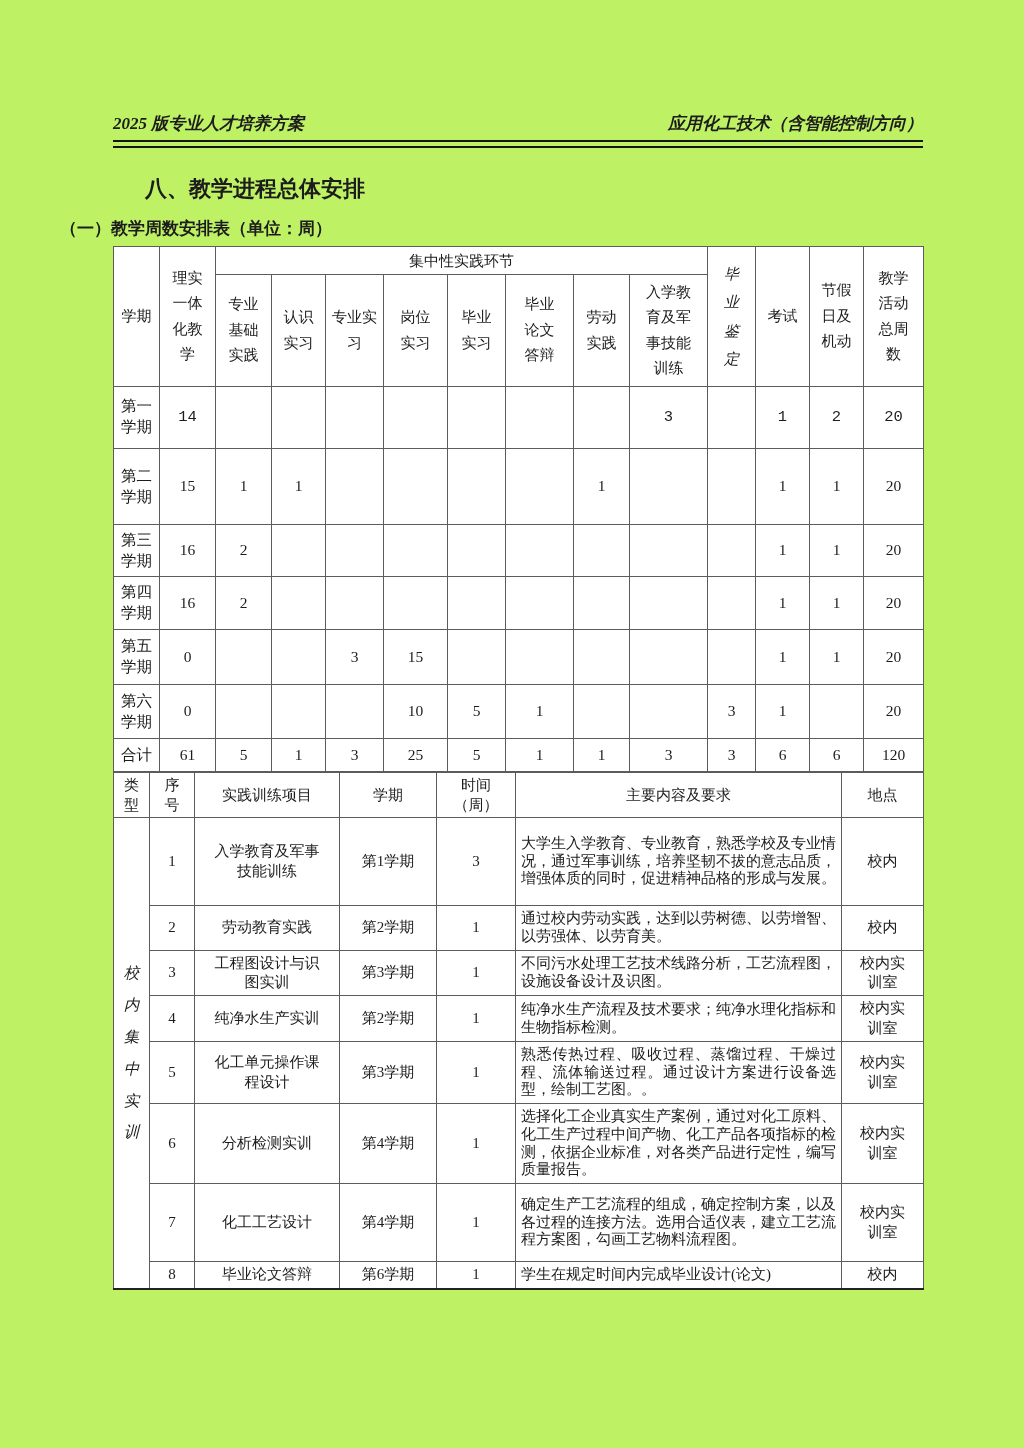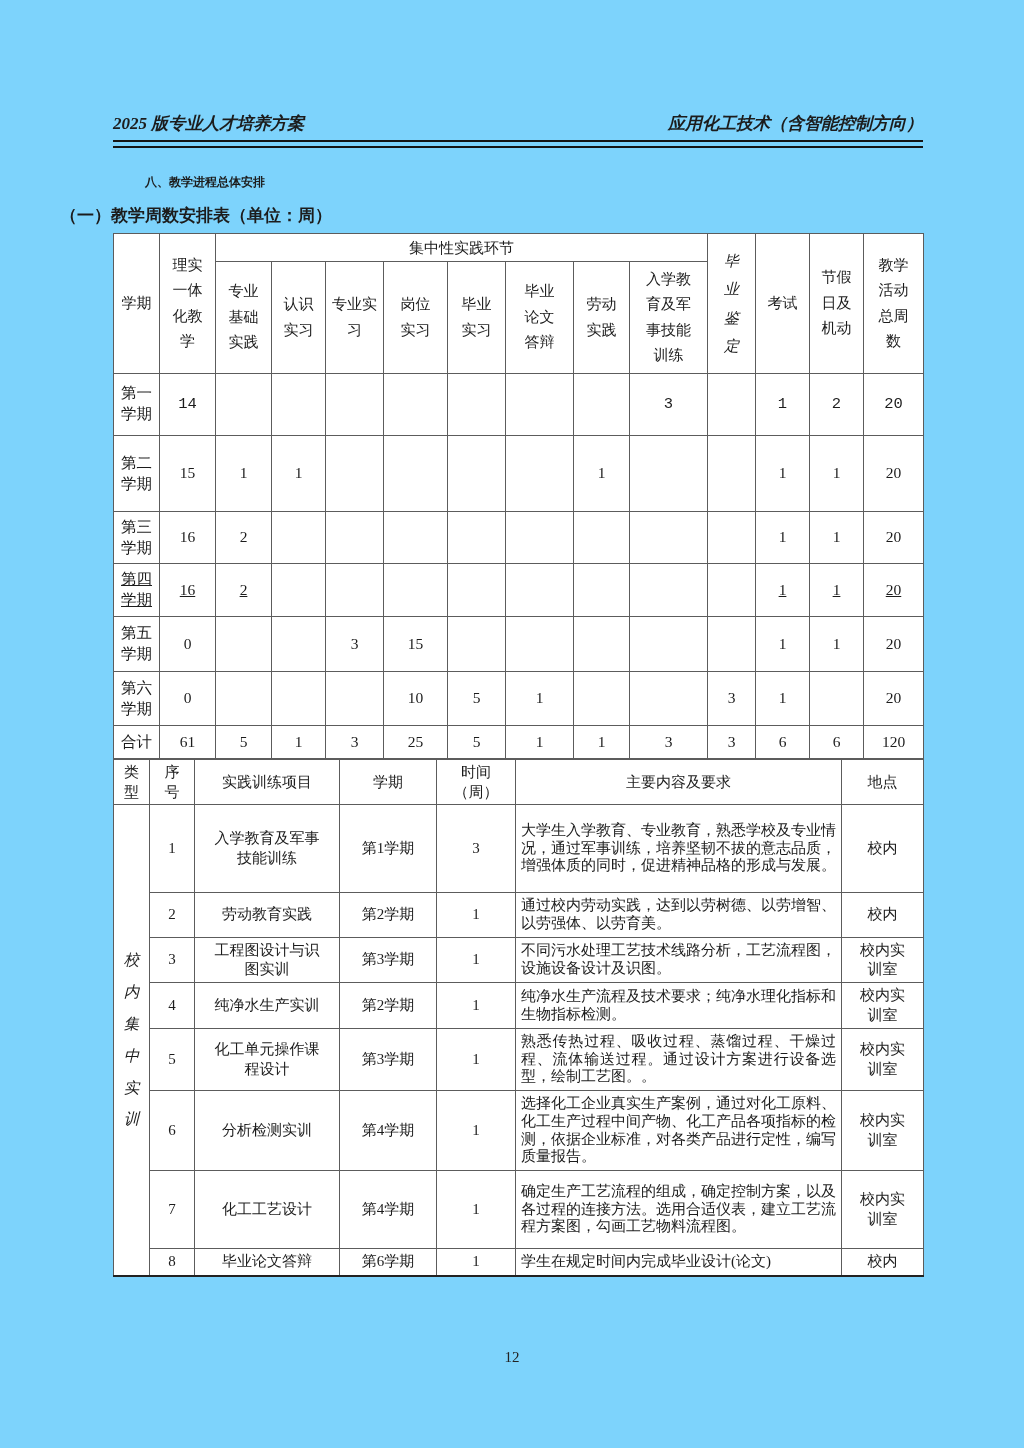--- a/index.html
+++ b/index.html
@@ -1,32 +1,32 @@
 <!DOCTYPE html>
 <html><head>
 <meta charset="utf-8">
 <style>
   html,body{margin:0;padding:0;background:#e8e8e8;}
   .page{
-    position:relative;width:1024px;height:1448px;background:#7dd3fc;
+    position:relative;width:1024px;height:1448px;background:#bef264;
     font-family:"Liberation Serif","DejaVu Serif",serif;color:#1c1c1c;
     overflow:hidden;margin:0 auto;
   }
   .doc-header{
     display:flex;justify-content:space-between;align-items:flex-end;
     margin:112px 101px 0 113px;
     font-size:17px;font-weight:bold;font-style:italic;
     font-family:"Liberation Serif","DejaVu Serif",serif;
   }
   .double-rule{
     margin:5px 101px 0 113px;height:4px;
     border-top:2.5px solid #151515;border-bottom:2.5px solid #151515;
   }
   .sec-title{
-    margin:26px 0 0 145px;font-size:12px;font-weight:bold;
+    margin:26px 0 0 145px;font-size:22px;font-weight:bold;
     font-family:Liberation Sans, sans-serif;
   }
   .tbl-title{
     margin:13px 0 6px 60px;font-size:17px;font-weight:bold;
     font-family:"Liberation Sans","DejaVu Sans",sans-serif;
   }
   .tbl-title.second{margin-top:9px;margin-bottom:4px;}
   table{
     border-collapse:collapse;table-layout:fixed;margin-left:113px;
     width:810px;background:#fff;
@@ -38,21 +38,21 @@
   .t1{border:1.5px solid #3a3a3a;}
   .t2{border:1.5px solid #3a3a3a;border-bottom:2.5px solid #222;}
   .t1 thead th{font-size:15px;line-height:1.7;}
   .t1 thead tr:nth-child(1){height:28px;}
   .t1 thead tr:nth-child(2){height:112px;}
   .t1 thead tr:nth-child(1) th:nth-child(3){line-height:1.2;margin-top:24px;}
   .t1 tbody td{font-size:15.5px;line-height:1.35;}
   .t1 tbody tr:nth-child(1){height:62px;font-family:Liberation Mono, monospace;}
   .t1 tbody tr:nth-child(2){height:76px;}
   .t1 tbody tr:nth-child(3){height:52px;}
-  .t1 tbody tr:nth-child(4){height:53px;text-decoration:underline;}
+  .t1 tbody tr:nth-child(4){height:53px;}
   .t1 tbody tr:nth-child(5){height:55px;font-family:Liberation Serif, serif;}
   .t1 tbody tr:nth-child(6){height:54px;}
   .t1 tbody tr:nth-child(7){height:33px;}
   .t2 thead th{font-size:15px;line-height:1.35;}
   .t2 thead tr{height:45px;}
   .t2 tbody td{font-size:15px;line-height:1.3;}
   .t2 tbody tr:nth-child(1){height:88px;}
   .t2 tbody tr:nth-child(2){height:45px;}
   .t2 tbody tr:nth-child(3){height:45px;}
   .t2 tbody tr:nth-child(4){height:46px;}
@@ -331,15 +331,14 @@
           <td>8</td>
           <td><span class="proj">毕业论文答辩</span></td>
           <td>第6学期</td>
           <td>1</td>
           <td class="content">学生在规定时间内完成毕业设计(论文)</td>
           <td><span class="loc">校内</span></td>
         </tr>
       </tbody>
   </table>
 
-  <div class="page-number">12</div>
 
 </div>
 
 </body></html>

